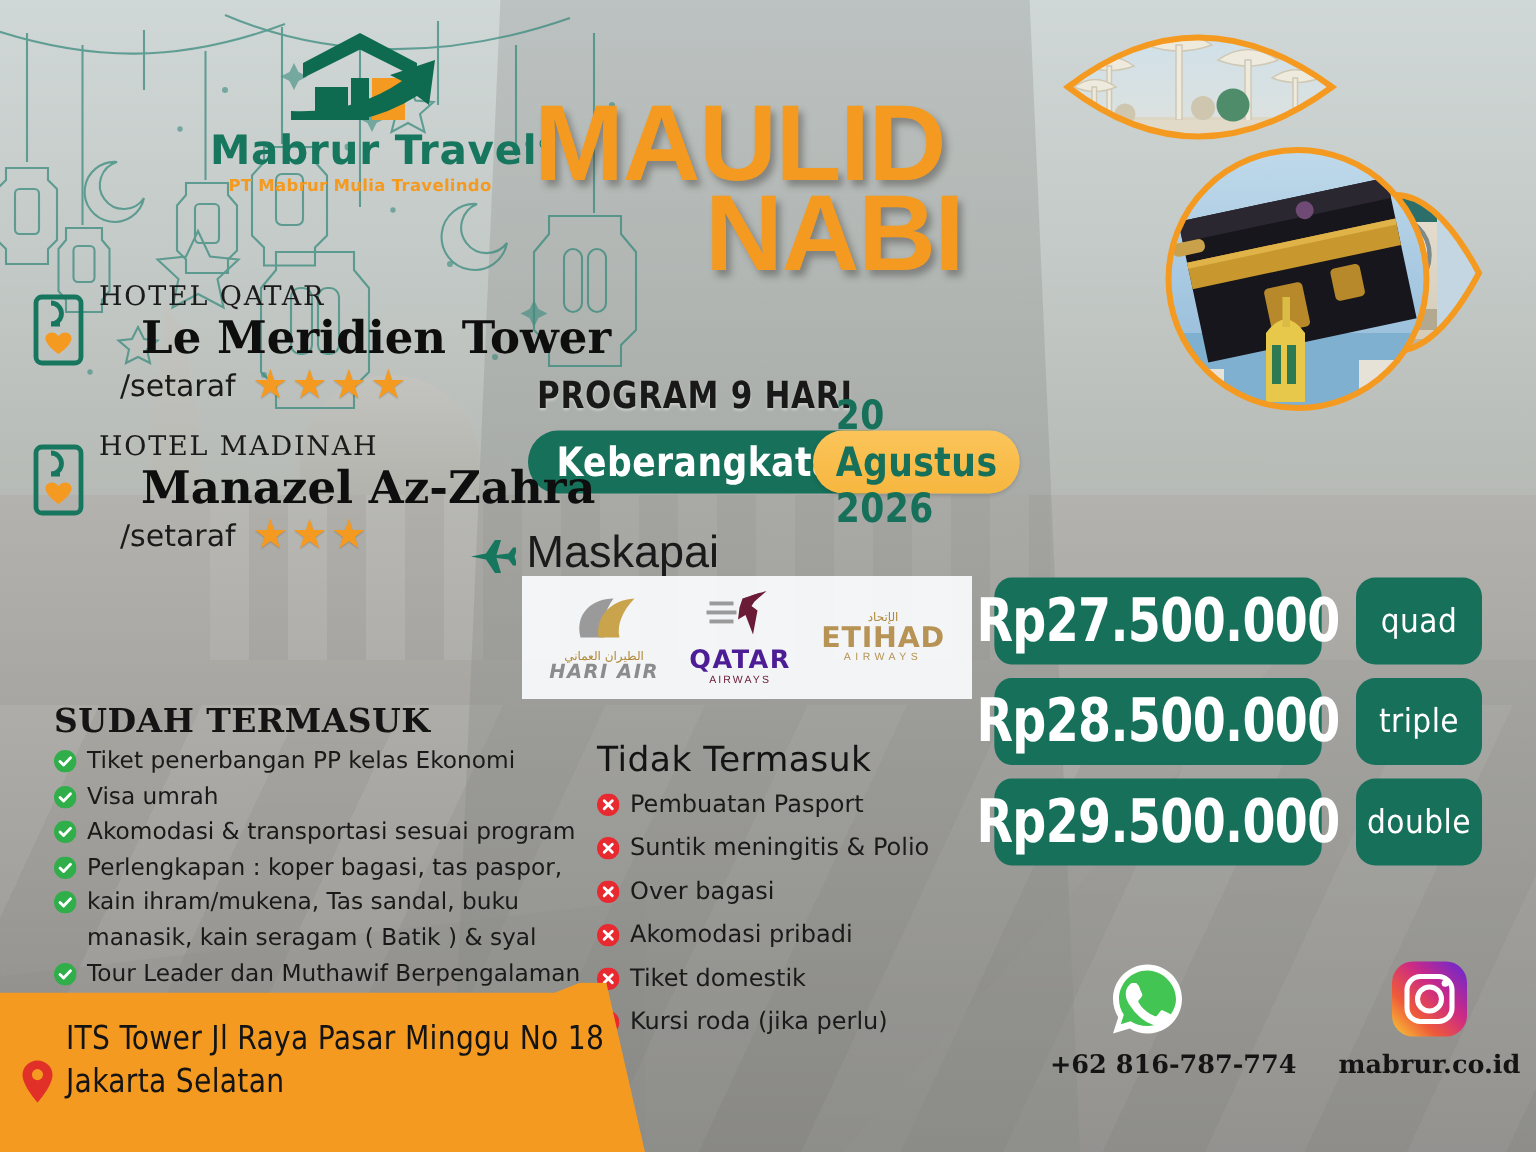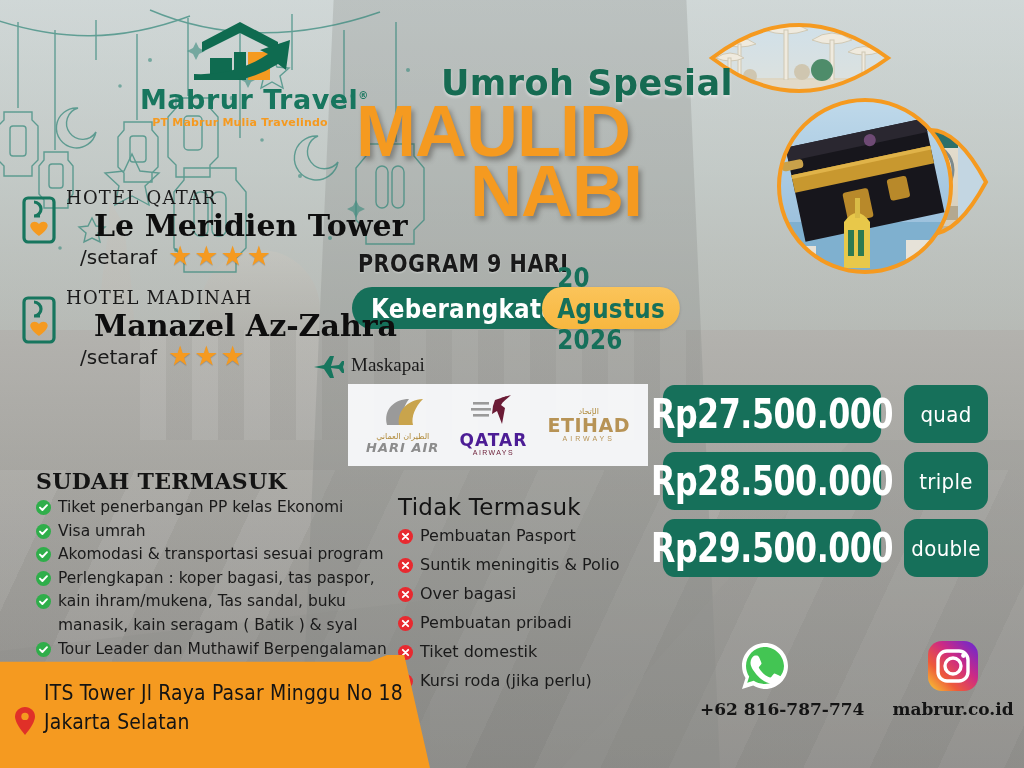--- a/index.html
+++ b/index.html
@@ -171,22 +171,22 @@
   }
   .stars { display:flex; gap:2px; margin-left:6px; }
   .star { color:#f59a20; font-size:27px; line-height:1; text-shadow:0 1px 1px rgba(0,0,0,.18); }
 
   
   .maskapai-row {
     position:absolute; left:312px; top:352px; display:flex; align-items:center; gap:7px;
   }
   .plane-icon { color:#17765e; }
   .maskapai-txt {
-    font-family:Liberation Serif, serif;
-    font-size:19px; color:#1a1a1a;
+    font-family:Liberation Sans, sans-serif;
+    font-size:30px; color:#1a1a1a;
   }
   .airlines {
     position:absolute; left:348px; top:384px; width:300px; height:82px;
     background:rgba(250,251,253,.93);
     display:flex; align-items:center; justify-content:space-around;
     padding:0 8px;
   }
   .al { text-align:center; }
   .al-ar {
     font-size:8px; color:#b08a3a; letter-spacing:.5px; line-height:1;
@@ -469,21 +469,20 @@
       <rect x="94" y="34" width="12" height="28" fill="#0f6b50"></rect>
       <path d="M54 56 Q96 58 128 36 L120 32 L150 22 L146 52 L138 46 Q100 70 54 62 Z" fill="#0f6b50"></path>
     </svg>
     <div class="logo-name">
       <span>Mabrur Travel</span><sup>®</sup>
     </div>
     <div class="logo-sub">PT Mabrur Mulia Travelindo</div>
   </div>
 
   <div class="headline">
-    <div class="h-small">Umroh Spesial</div>
     <div class="h-big">
       <span class="l1">MAULID</span>
       <span class="l2">NABI</span>
     </div>
   </div>
 
   <div class="program">PROGRAM 9 HARI</div>
 
   <div class="dep">
     <div class="dep-green">Keberangkatan</div>
@@ -665,21 +664,21 @@
             <circle cx="7.5" cy="7.5" r="7.5" fill="#e8292f"></circle>
             <path d="M4.8 4.8 l5.4 5.4 M10.2 4.8 l-5.4 5.4" stroke="#fff" stroke-width="1.9" stroke-linecap="round"></path>
           </svg></span>
         <span class="txt">Over bagasi</span>
       </div>
     <div class="li">
         <span class="bullet"><svg width="15" height="15" viewBox="0 0 15 15">
             <circle cx="7.5" cy="7.5" r="7.5" fill="#e8292f"></circle>
             <path d="M4.8 4.8 l5.4 5.4 M10.2 4.8 l-5.4 5.4" stroke="#fff" stroke-width="1.9" stroke-linecap="round"></path>
           </svg></span>
-        <span class="txt">Pembuatan pribadi</span>
+        <span class="txt">Akomodasi pribadi</span>
       </div>
     <div class="li">
         <span class="bullet"><svg width="15" height="15" viewBox="0 0 15 15">
             <circle cx="7.5" cy="7.5" r="7.5" fill="#e8292f"></circle>
             <path d="M4.8 4.8 l5.4 5.4 M10.2 4.8 l-5.4 5.4" stroke="#fff" stroke-width="1.9" stroke-linecap="round"></path>
           </svg></span>
         <span class="txt">Tiket domestik</span>
       </div>
     <div class="li">
         <span class="bullet"><svg width="15" height="15" viewBox="0 0 15 15">

